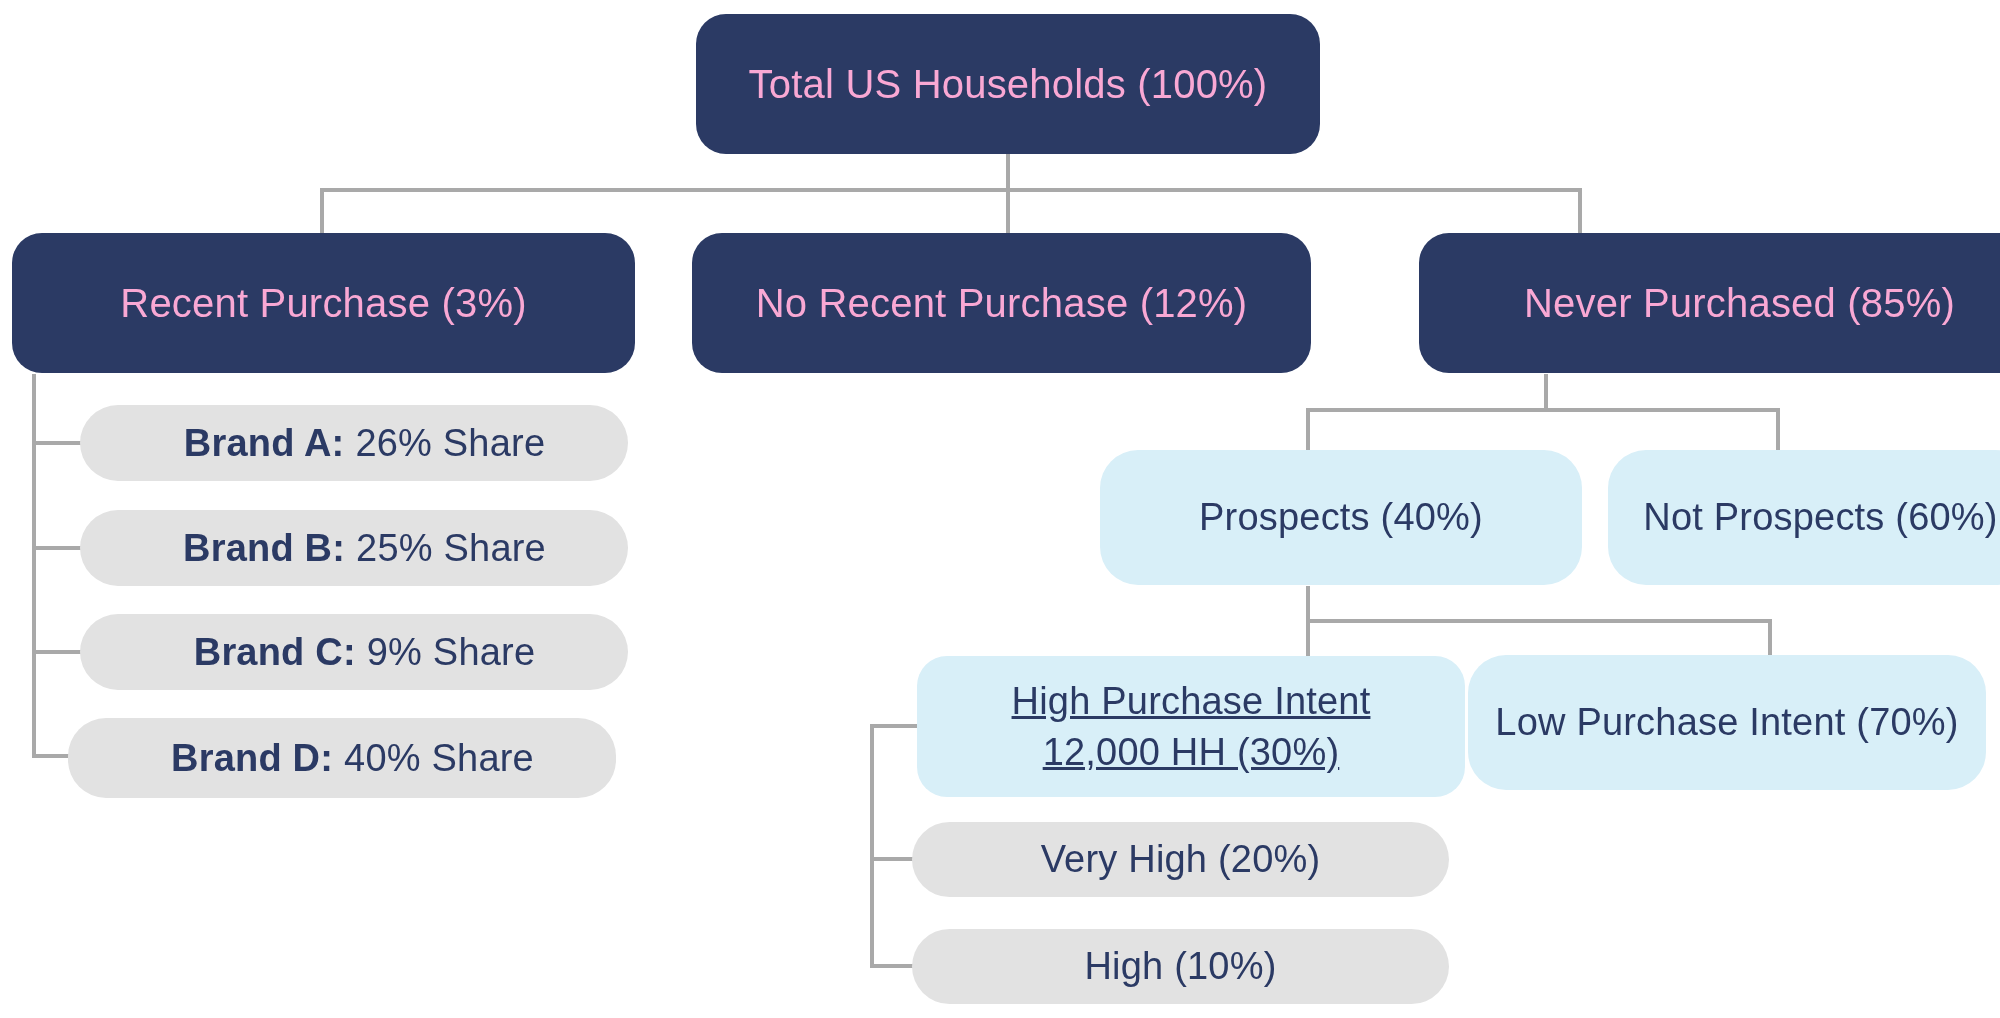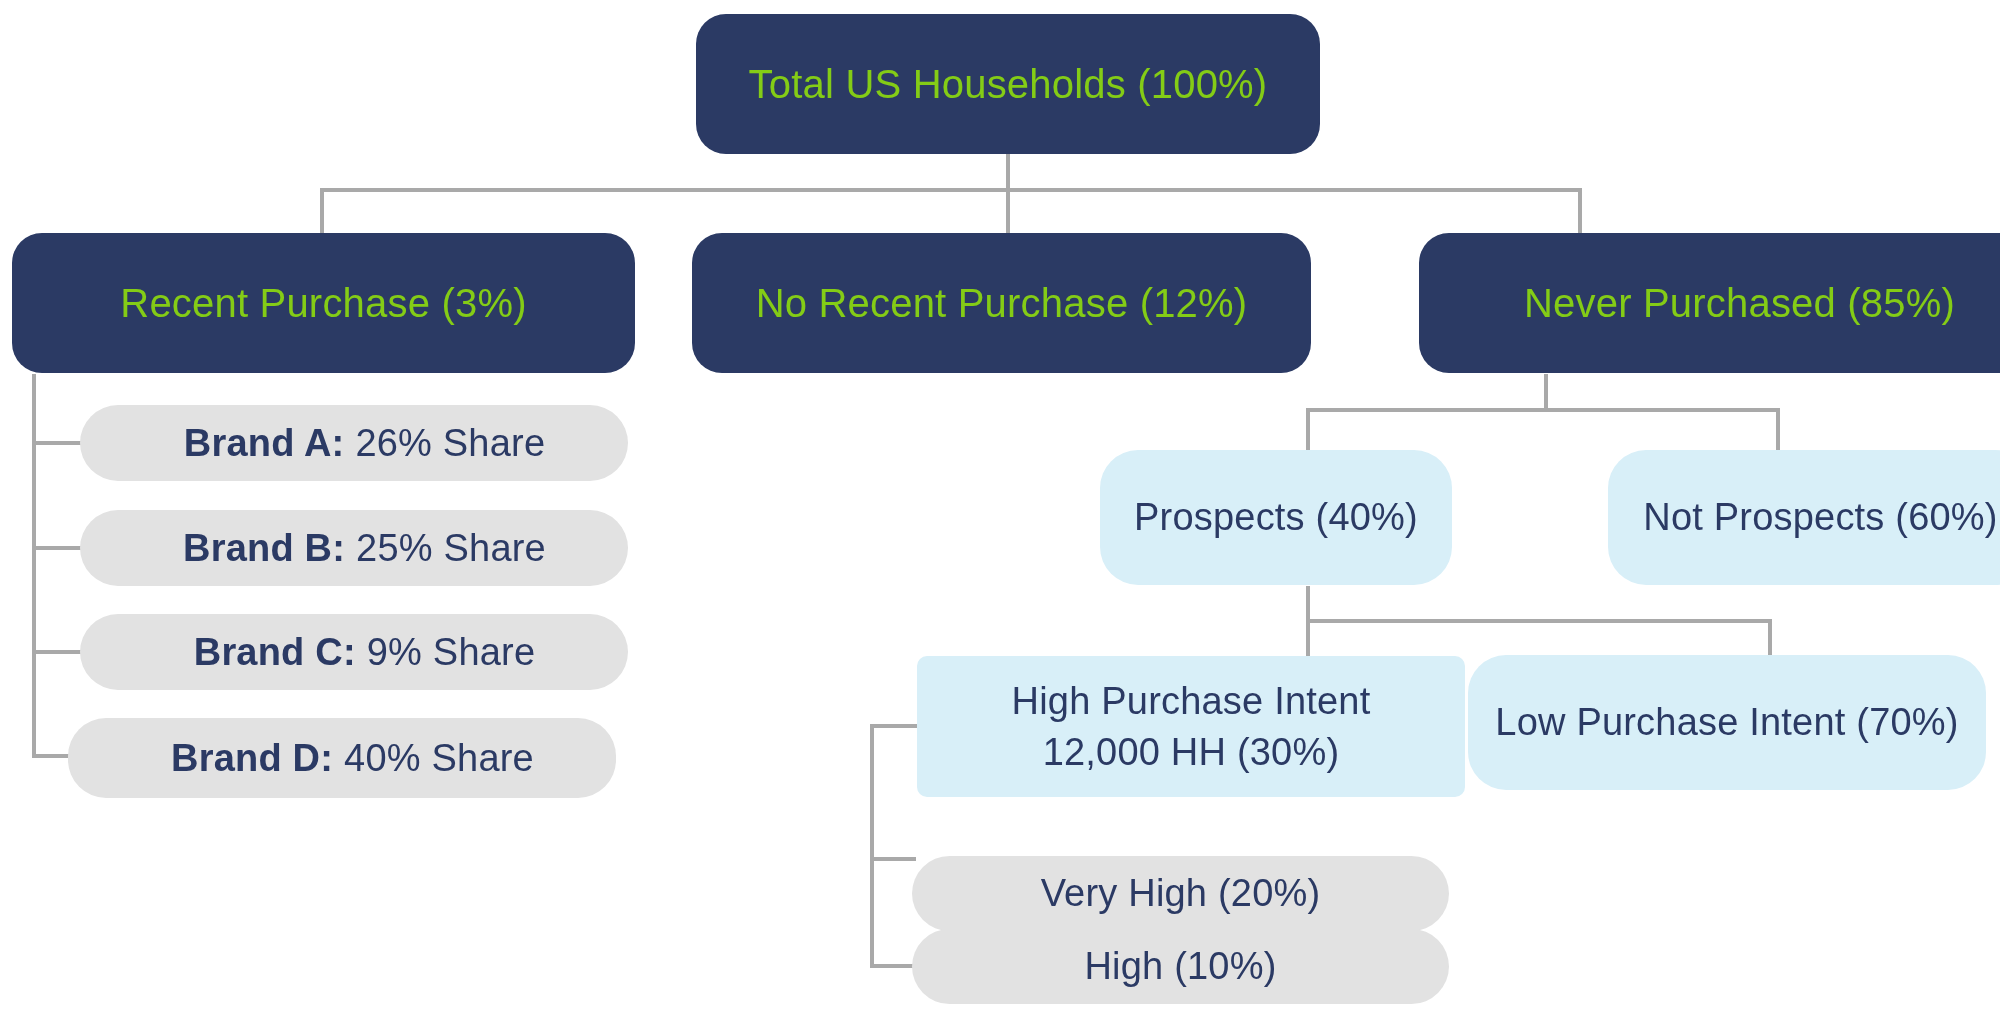--- a/index.html
+++ b/index.html
@@ -14,28 +14,28 @@
   .line.v{width:4px;}
   .line.h{height:4px;}
   .box{
     position:absolute;
     display:flex;align-items:center;justify-content:center;
     text-align:center;
     box-sizing:border-box;
     letter-spacing:0.2px;
   }
   .navy{
-    background:#2b3a64;color:#84cc16;
+    background:#2b3a64;color:#f9a8d4;
     border-radius:30px;font-size:40px;font-weight:400;
   }
   .blue{
     background:#d8eff8;color:#2b3a64;
     border-radius:38px;font-size:38px;font-weight:400;
   }
-  .blue.big{border-radius:10px;}
+  .blue.big{border-radius:30px;text-decoration:underline;}
   .pill{
     background:#e2e2e2;color:#2b3a64;
     border-radius:38px;font-size:38px;font-weight:400;
   }
   .pill .bname{font-weight:700;margin-right:11px;margin-left:21px;}
   .two-line{line-height:1.32;}
 </style>
 </head>
 <body>
 
@@ -91,37 +91,37 @@
   </div>
   <div class="box pill" style="left:80px;top:614px;width:548px;height:76px">
     <span class="bname">Brand C:</span>
     <span>9% Share</span>
   </div>
   <div class="box pill" style="left:68px;top:718px;width:548px;height:80px">
     <span class="bname">Brand D:</span>
     <span>40% Share</span>
   </div>
 
-  <div class="box blue" style="left:1100px;top:450px;width:352px;height:135px">
+  <div class="box blue" style="left:1100px;top:450px;width:482px;height:135px">
     <span>Prospects (40%)</span>
   </div>
   <div class="box blue" style="left:1608px;top:450px;width:425px;height:135px">
     <span>Not Prospects (60%)</span>
   </div>
 
   <div class="box blue big two-line" style="left:917px;top:656px;width:548px;height:141px">
     <span>
       <span style="display:block">High Purchase Intent</span>
       <span style="display:block">12,000 HH (30%)</span>
     </span>
   </div>
   <div class="box blue" style="left:1468px;top:655px;width:518px;height:135px">
     <span>Low Purchase Intent (70%)</span>
   </div>
 
-  <div class="box pill" style="left:912px;top:856px;width:537px;height:75px">
+  <div class="box pill" style="left:912px;top:822px;width:537px;height:75px">
     <span>Very High (20%)</span>
   </div>
   <div class="box pill" style="left:912px;top:929px;width:537px;height:75px">
     <span>High (10%)</span>
   </div>
 
 </div>
 
 </body></html>

